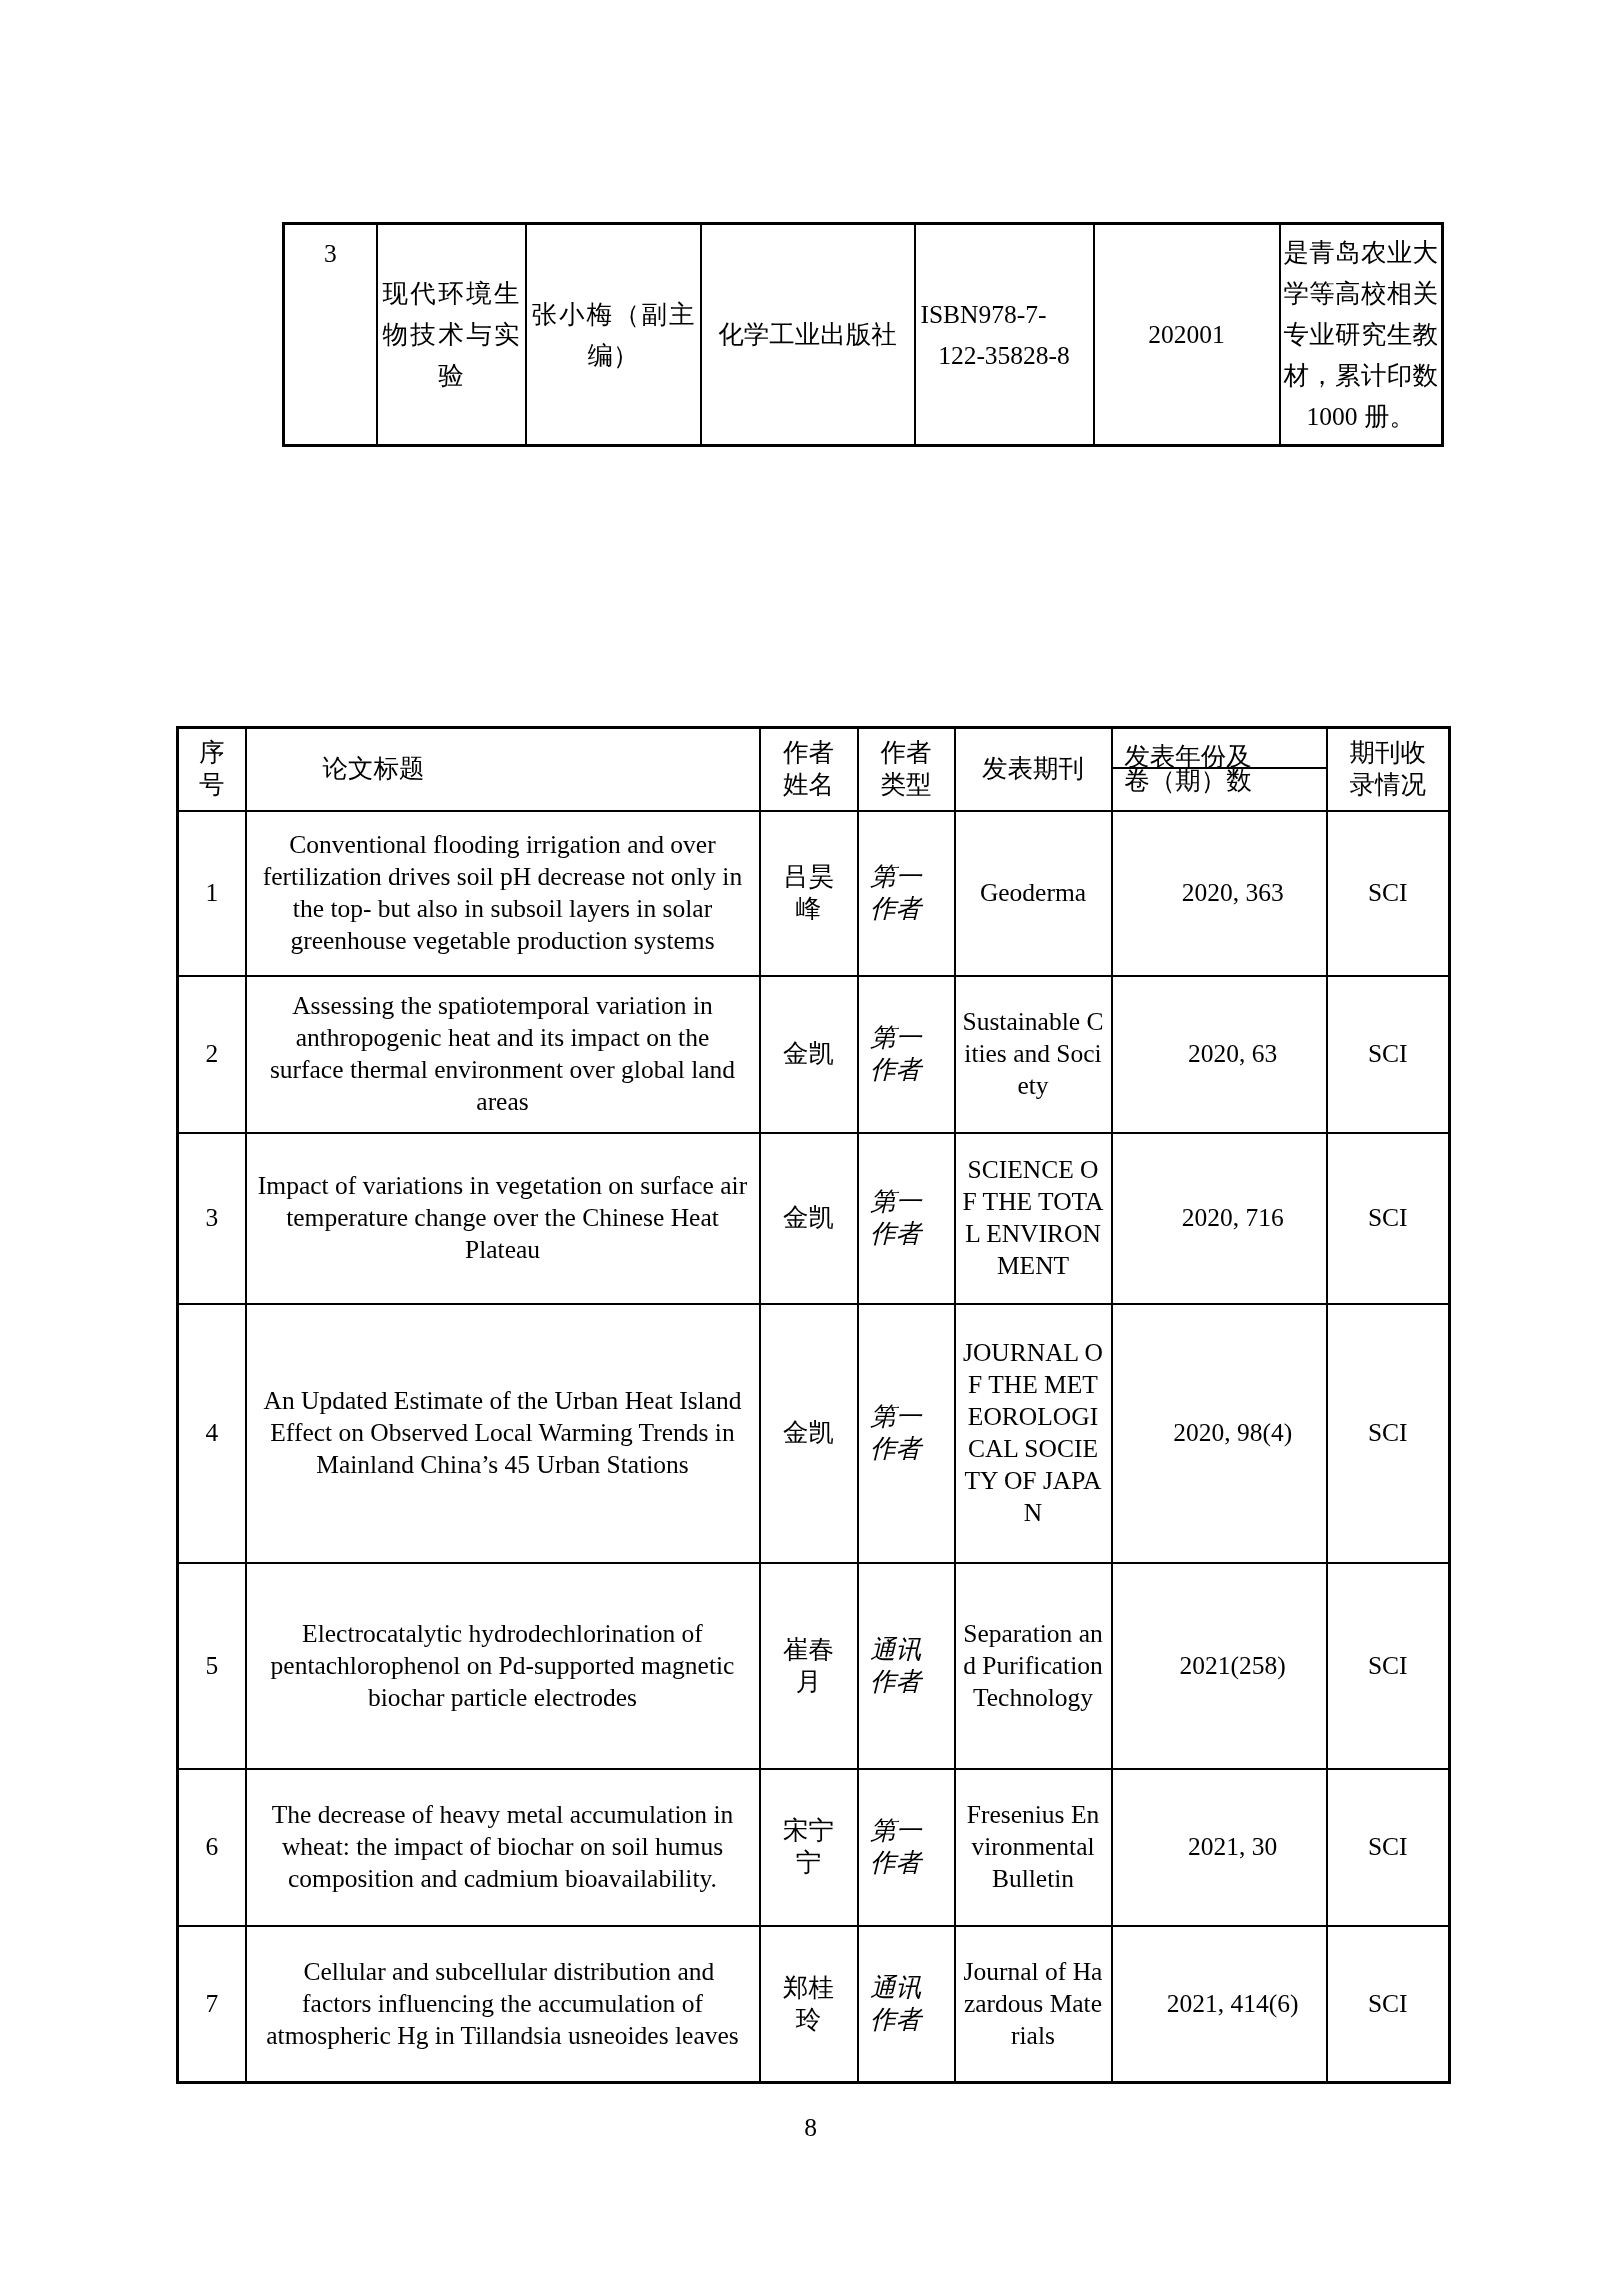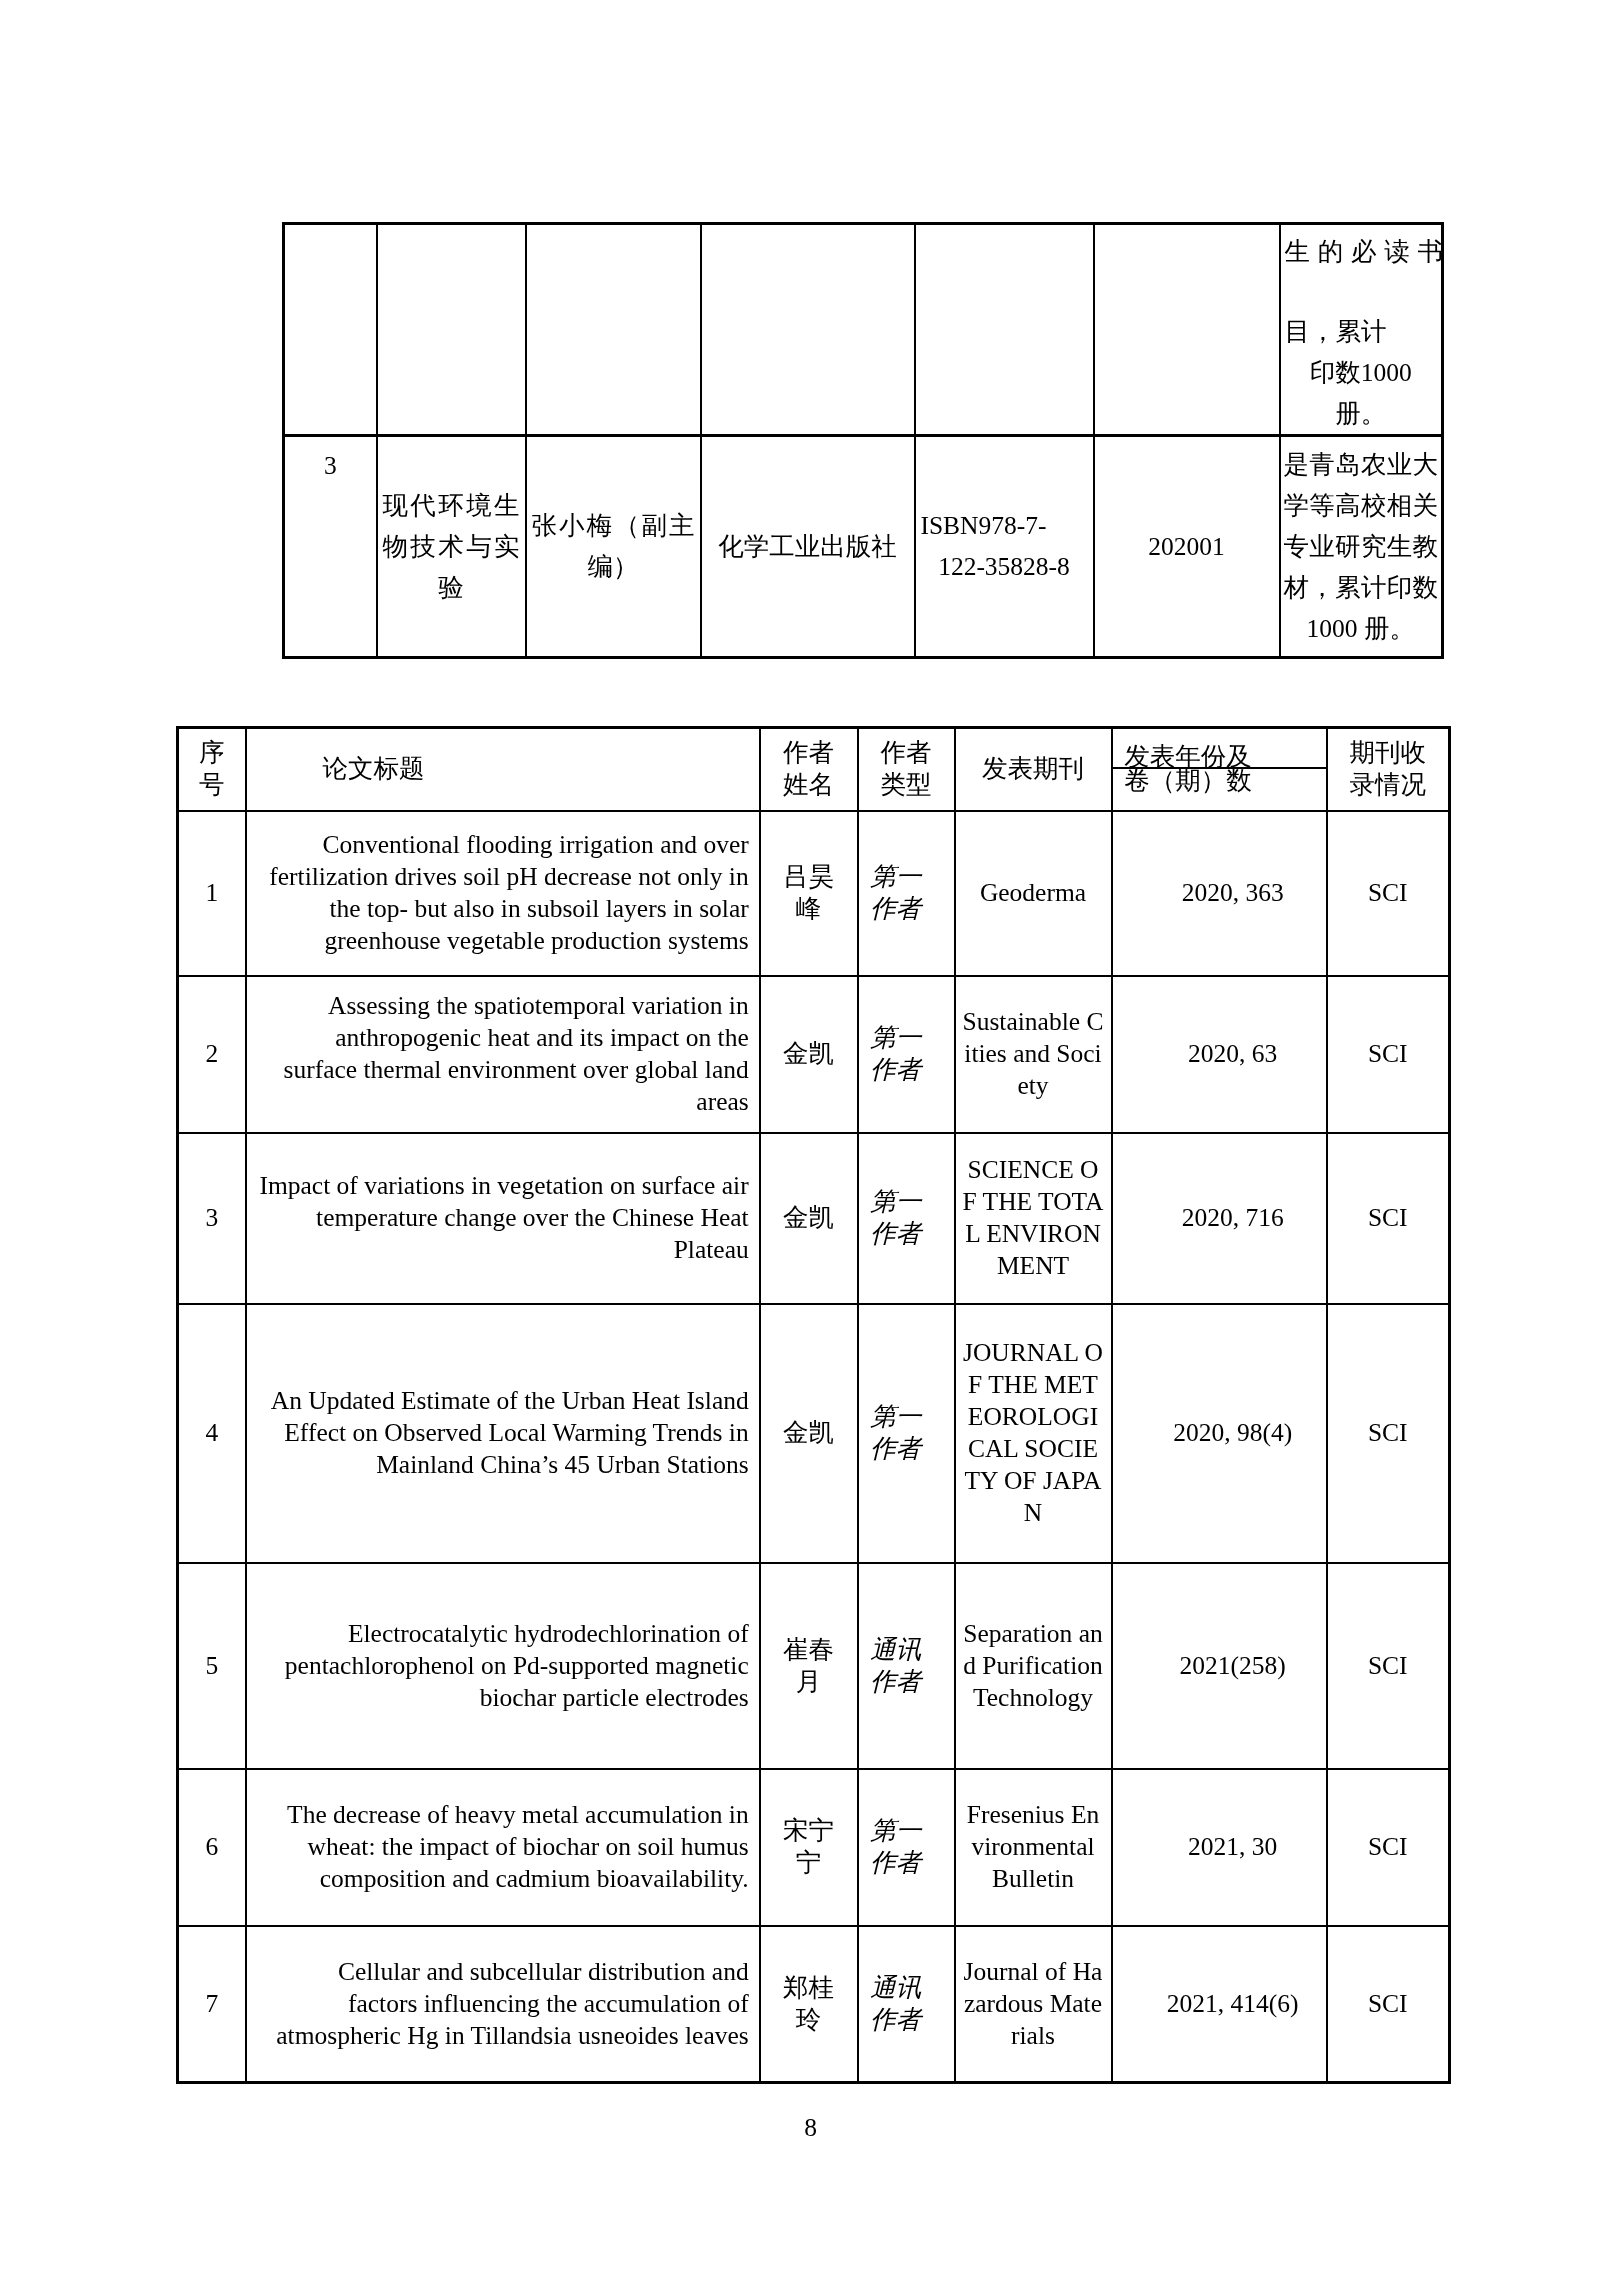--- a/index.html
+++ b/index.html
@@ -48,21 +48,21 @@
   }
   .year-split .yt{border-bottom:2.9px solid #000;}
   .papers tbody tr:nth-child(1){height:165px;}
   .papers tbody tr:nth-child(2){height:157px;}
   .papers tbody tr:nth-child(3){height:171px;}
   .papers tbody tr:nth-child(4){height:259px;}
   .papers tbody tr:nth-child(5){height:206px;}
   .papers tbody tr:nth-child(6){height:157px;}
   .papers tbody tr:nth-child(7){height:157px;}
   .c-seq{text-align:center;}
-  .c-title{text-align:right;padding:0 9.8px !important;white-space:pre-wrap;}
+  .c-title{text-align:center;padding:0 9.8px !important;white-space:pre-wrap;}
   .c-author{text-align:center;padding:0 11.8px !important;}
   .c-type{text-align:left;padding:0 11.8px !important;font-style:italic;}
   .c-journal{text-align:center;padding:0 5.9px !important;word-break:break-all;}
   .c-year{text-align:center;padding-left:27.4px !important;}
   .c-index{text-align:center;}
 
   
   .pageno{position:absolute;top:2113px;left:0;width:100%;text-align:center;font-size:25.5px;}
 </style>
 </head>
@@ -74,34 +74,20 @@
     <colgroup>
       <col style="width:93px">
         <col style="width:149px">
         <col style="width:175px">
       <col style="width:214px">
         <col style="width:179px">
         <col style="width:186px">
       <col style="width:163px">
     </colgroup>
     <tbody>
-      <tr class="carry-row">
-        <td></td>
-        <td></td>
-        <td></td>
-        <td></td>
-        <td></td>
-        <td></td>
-        <td class="cell-carry">
-          <div class="carry-l0">生的必读书</div>
-          <div class="carry-l1">目，累计</div>
-          <div class="carry-l2">印数1000</div>
-          <div class="carry-l3">册。</div>
-        </td>
-      </tr>
       <tr class="book-row">
         <td class="cell-seq">3</td>
         <td>现代环境生物技术与实验</td>
         <td>张小梅（副主编）</td>
         <td>化学工业出版社</td>
         <td>ISBN978-7-122-35828-8</td>
         <td>202001</td>
         <td class="cell-note">是青岛农业大学等高校相关专业研究生教材，累计印数1000 册。</td>
       </tr>
     </tbody>

